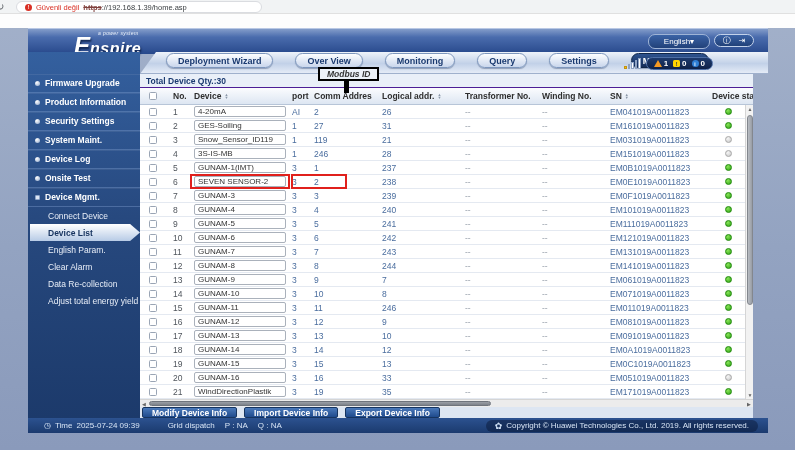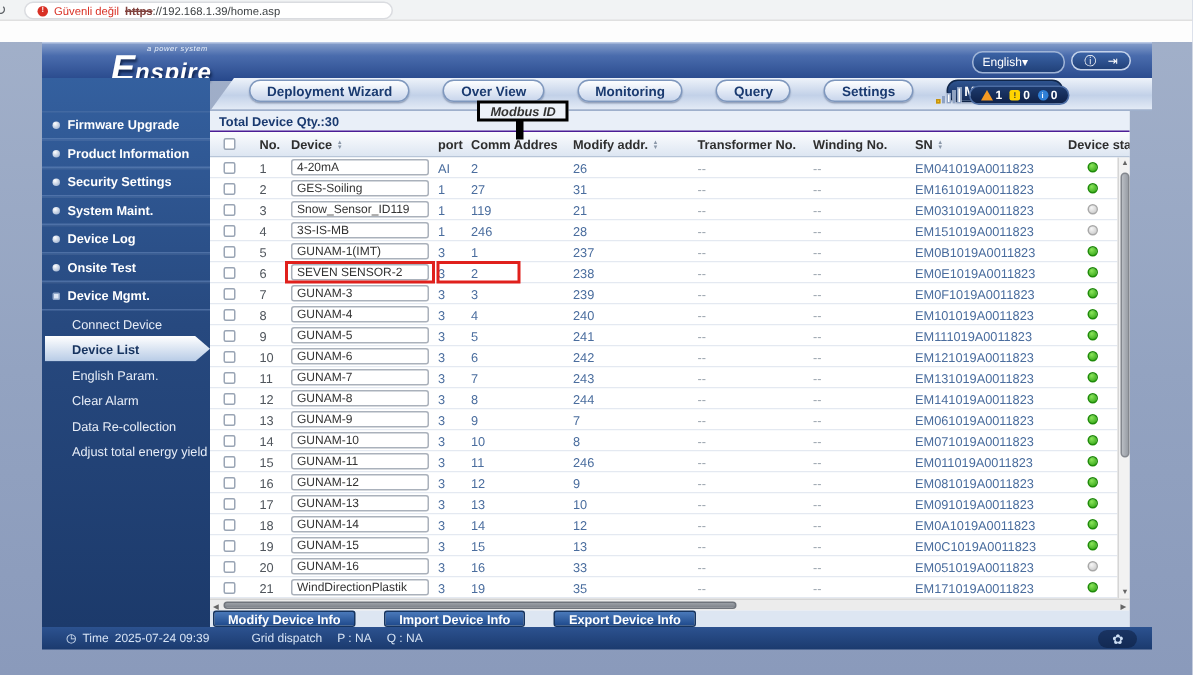--- a/index.html
+++ b/index.html
@@ -18,21 +18,21 @@
 
   
   .app { position:absolute; left:28px; top:28px; width:740px; height:405px; }
 
   .app-header { position:absolute; left:0; top:0; width:740px; height:26px; background:linear-gradient(180deg,#8aa2cd 0%,#4a6cad 35%,#27488b 100%); box-shadow:inset 0 1px 0 #b9c8e4; }
   .logo { position:absolute; left:46px; top:4px; color:#fff; font-style:italic; font-weight:bold; text-shadow:1px 2px 2px rgba(6,24,60,.8); white-space:nowrap; }
   .logo .big-e { font-size:24px; }
   .logo .rest { font-size:16px; letter-spacing:.5px; }
   .logo-sub { position:absolute; left:70px; top:2px; font-size:5px; font-style:italic; color:#eaf1fb; letter-spacing:.4px; }
 
-  .lang-box { position:absolute; right:58px; top:6px; width:62px; height:15px; border:1px solid #9fb4d6; border-radius:7px; background:linear-gradient(180deg,#3b63a6,#214179); color:#fff; font-size:8px; display:flex; align-items:center; justify-content:flex-start; padding:0 6px; }
+  .lang-box { position:absolute; right:58px; top:6px; width:62px; height:15px; border:1px solid #9fb4d6; border-radius:7px; background:linear-gradient(180deg,#3b63a6,#214179); color:#fff; font-size:8px; display:flex; align-items:center; justify-content:center; padding:0 6px; }
   .icon-pill { position:absolute; right:14px; top:6px; width:40px; height:13px; border:1px solid #c3d2ea; border-radius:7px; background:linear-gradient(180deg,#3b63a6,#214179); color:#fff; display:flex; align-items:center; justify-content:space-evenly; font-size:8px; }
 
   .band { position:absolute; left:112px; top:24px; width:628px; height:22px; background:linear-gradient(180deg,#eef3fa 0%,#c2d1e8 55%,#e4ebf6 100%); border-bottom:1px solid #9fb0cc; clip-path:polygon(16px 0,100% 0,100% 100%,0 100%); }
 
   .tab-bar { position:absolute; left:138px; top:25px; height:16px; display:flex; gap:22px; z-index:5; }
   .tab { height:15px; padding:0 11px; border-radius:8px; border:1px solid #7e97bd; background:linear-gradient(180deg,#fdfeff,#c9d6ec); color:#1a3a70; font-size:9px; font-weight:bold; display:flex; align-items:center; box-shadow:0 1px 1px rgba(20,40,80,.35); white-space:nowrap; }
   .tab.active { background:linear-gradient(180deg,#2e538f,#142c58); border-color:#0f2548; color:#ffffff; }
 
   .signal-alarm { position:absolute; right:55px; top:29px; display:flex; align-items:center; gap:5px; z-index:5; }
   .bars { display:flex; align-items:flex-end; gap:1px; height:11px; }
@@ -81,21 +81,21 @@
   .redbox { position:absolute; border:2px solid #e0201c; top:-1px; height:15px; z-index:4; pointer-events:none; }
 
   
   .vscroll { position:absolute; left:605px; top:31px; width:8px; height:294px; background:#f2f2f2; border-left:1px solid #d5d5d5; }
   .vscroll .arr { position:absolute; left:0; width:8px; height:8px; font-size:5px; color:#666; display:flex; align-items:center; justify-content:center; }
   .vthumb { position:absolute; left:1px; top:10px; width:6px; height:190px; background:linear-gradient(90deg,#b9bdc3,#989da5); border:1px solid #83878e; border-radius:3px; }
   .hscroll { position:absolute; left:0; top:325px; width:613px; height:8px; background:#ececec; border-top:1px solid #d5d5d5; }
   .hthumb { position:absolute; left:9px; top:1px; width:342px; height:5px; background:linear-gradient(180deg,#9a9fa6,#7d828a); border:1px solid #6f747c; border-radius:3px; }
   .hscroll .arr { position:absolute; top:0; width:8px; height:8px; font-size:5px; color:#666; display:flex; align-items:center; justify-content:center; }
 
-  .btnbar { position:absolute; left:0; top:333px; width:613px; height:11px; background:#dde6f2; display:flex; gap:19px; padding-left:2px; }
+  .btnbar { position:absolute; left:0; top:333px; width:613px; height:11px; background:#dde6f2; display:flex; gap:7px; padding-left:2px; }
   .btn { height:11px; padding:0 9px; background:linear-gradient(180deg,#4a79ba,#1f4a8c); border:1px solid #16345f; border-radius:2px; color:#fff; font-size:8.5px; font-weight:bold; display:flex; align-items:center; cursor:pointer; white-space:nowrap; }
 
   
   .annot { position:absolute; left:290px; top:39px; z-index:9; }
   .annot-box { border:2px solid #000; background:#edf2f9; color:#333; font-size:8.5px; font-style:italic; font-weight:bold; padding:0px 7px; white-space:nowrap; }
   .annot-stem { position:absolute; left:26px; top:13px; width:5px; height:13px; background:#000; }
 
   
   .footer { position:absolute; left:0; top:390px; width:740px; height:15px; background:linear-gradient(180deg,#2c5290,#1b3a6e); display:flex; align-items:center; color:#d7e4f5; font-size:8px; }
   .f-time { margin-left:16px; display:flex; align-items:center; gap:4px; white-space:nowrap; }
@@ -220,21 +220,21 @@
           <span>Device</span>
           <span class="sort">▲<br>▼</span>
         </div>
         <div class="cell c3">
           <span>port</span>
         </div>
         <div class="cell c4">
           <span>Comm Address</span>
         </div>
         <div class="cell c5">
-          <span>Modify addr.</span>
+          <span>Logical addr.</span>
           <span class="sort">▲<br>▼</span>
         </div>
         <div class="cell c6">
           <span>Transformer No.</span>
         </div>
         <div class="cell c7">
           <span>Winding No.</span>
         </div>
         <div class="cell c8">
           <span>SN</span>
@@ -656,16 +656,17 @@
       <span>Time</span>
       <span>2025-07-24 09:39</span>
     </span>
     <span class="f-grid">
       <span>Grid dispatch</span>
       <span>P : NA</span>
       <span>Q : NA</span>
     </span>
     <span class="f-copy">
       <span class="flower">✿</span>
+      <span>Copyright © Huawei Technologies Co., Ltd. 2019. All rights reserved.</span>
     </span>
   </div>
 
 </div>
 
 </body></html>

